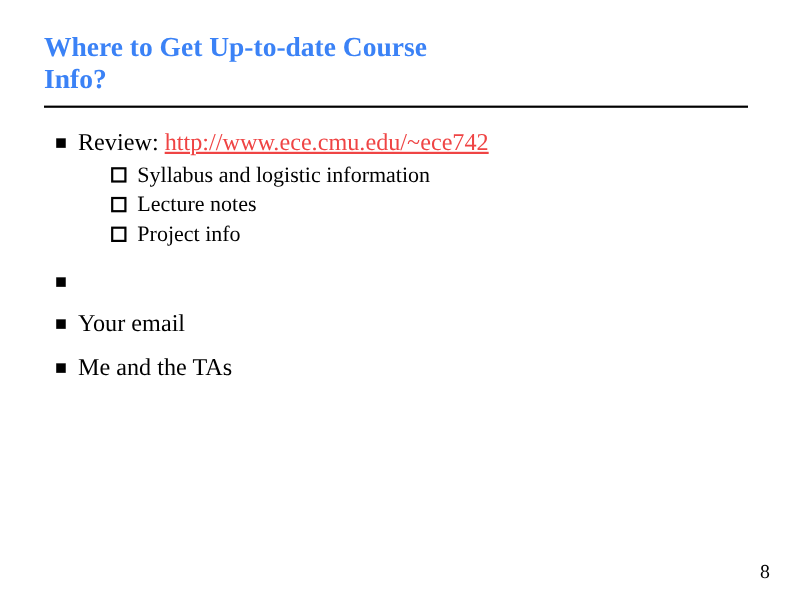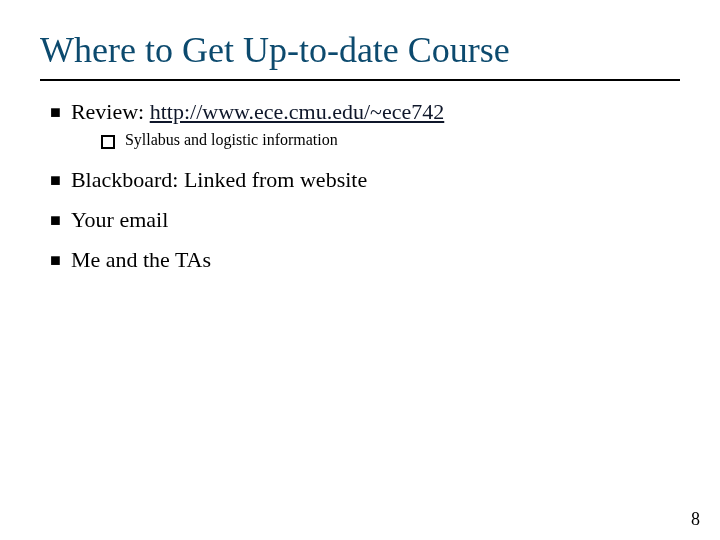--- a/index.html
+++ b/index.html
@@ -18,23 +18,23 @@
     }
 
     .slide {
       width: 720px;
       height: 540px;
       padding: 30px 40px 20px 40px;
       position: relative;
     }
 
     .title {
-      font-size: 36px;
-      font-weight: normal;
-      color: #0c4a6e;
+      font-size: 25px;
+      font-weight: bold;
+      color: #3b82f6;
       line-height: 1.15;
       margin-bottom: 18px;
       border-bottom: 2px solid #000;
       padding-bottom: 8px;
     }
 
     .content {
       padding-left: 10px;
     }
 
@@ -59,78 +59,86 @@
 
     .sub-bullets {
       list-style: none;
       padding-left: 30px;
       margin-top: 6px;
     }
 
     .sub-bullets li {
       display: flex;
       align-items: flex-start;
-      font-size: 16px;
+      font-size: 20px;
       color: #000;
       margin-bottom: 4px;
     }
 
     .sub-bullet-marker {
       width: 14px;
       height: 14px;
       border: 2px solid #000;
       display: inline-block;
       margin-right: 10px;
       margin-top: 4px;
       flex-shrink: 0;
     }
 
     .sub-bullet-text {
       flex: 1;
     }
 
     a {
-      color: #0f172a;
+      color: #ef4444;
     }
 
     .page-number {
       position: absolute;
       bottom: 10px;
       right: 20px;
       font-size: 18px;
       color: #000;
     }
   </style>
 </head>
 <body>
 
 <div class="slide">
   <div class="title">
     <span>Where to Get Up-to-date Course</span><br>
+    <span>Info?</span>
   </div>
 
   <div class="content">
 
     <div class="main-bullet">
       <span class="bullet-marker">■</span>
       <div class="bullet-text">
         <span>Review: </span><a href="#">http://www.ece.cmu.edu/~ece742</a>
         <ul class="sub-bullets">
           <li>
             <span class="sub-bullet-marker"></span>
             <span class="sub-bullet-text">Syllabus and logistic information</span>
           </li>
+          <li>
+            <span class="sub-bullet-marker"></span>
+            <span class="sub-bullet-text">Lecture notes</span>
+          </li>
+          <li>
+            <span class="sub-bullet-marker"></span>
+            <span class="sub-bullet-text">Project info</span>
+          </li>
         </ul>
       </div>
     </div>
 
     <div class="main-bullet">
       <span class="bullet-marker">■</span>
       <div class="bullet-text">
-        <span>Blackboard: Linked from website</span>
       </div>
     </div>
 
     <div class="main-bullet">
       <span class="bullet-marker">■</span>
       <div class="bullet-text">
         <span>Your email</span>
       </div>
     </div>
 

